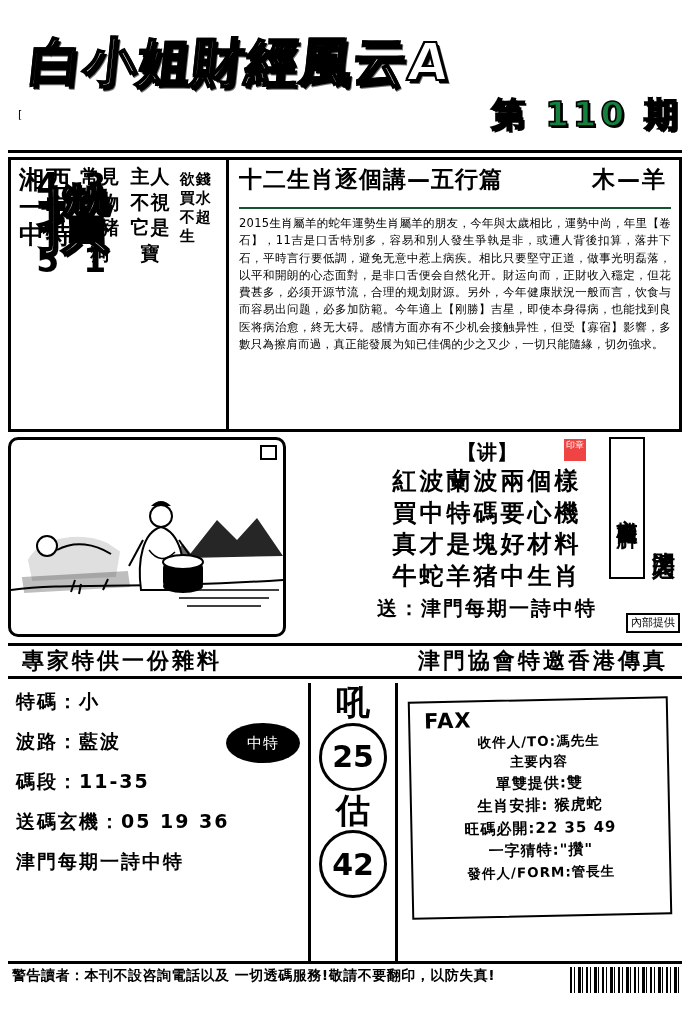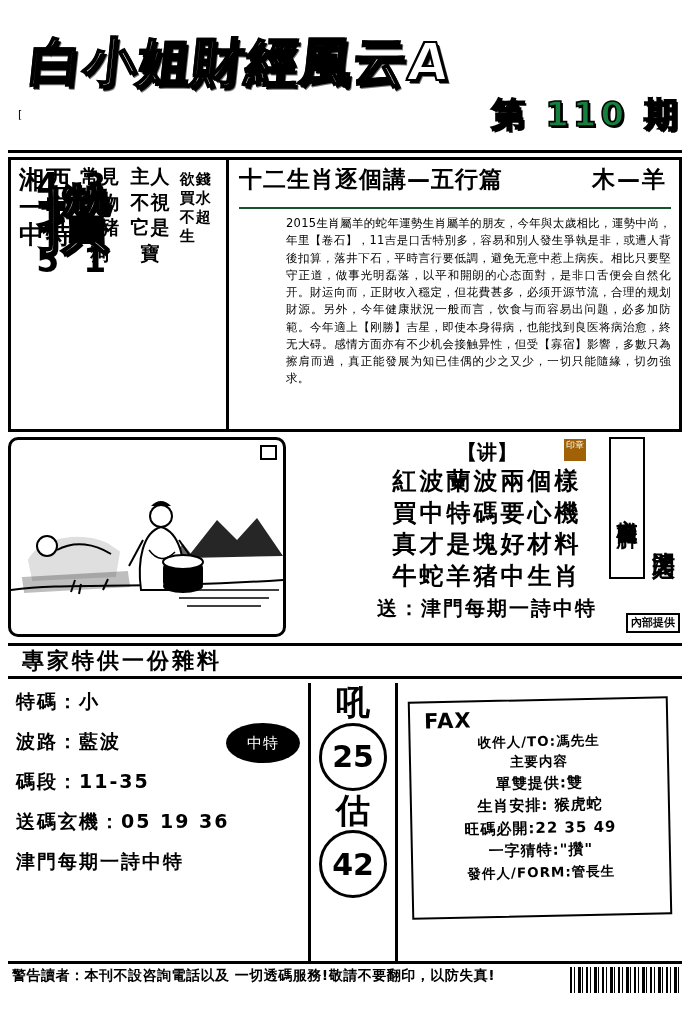--- a/index.html
+++ b/index.html
@@ -155,21 +155,20 @@
     font-weight: bold;
     letter-spacing: 2px;
     padding-right: 4px;
   }
   .art-body {
     margin-top: 6px;
     font-size: 11.5px;
     line-height: 1.5;
     text-align: justify;
     letter-spacing: 0.3px;
-    margin-left: 47px;
   }
 
   
   .middle {
     display: flex;
     margin-top: 5px;
     height: 200px;
   }
   .pic-box {
     width: 278px;
@@ -242,35 +241,35 @@
     font-weight: bold;
     letter-spacing: 2px;
     margin-left: 4px;
   }
   .seal {
     position: absolute;
     right: 96px;
     top: 2px;
     width: 22px;
     height: 22px;
-    background: #a16207;
+    background: #ef4444;
     color: #fff;
     font-size: 9px;
     line-height: 10px;
     text-align: center;
     padding: 1px;
     box-sizing: border-box;
   }
   .stamp-box {
     position: absolute;
     right: 2px;
     bottom: 4px;
     border: 2px solid #000;
     font-size: 11px;
-    font-weight: bold;
+    font-weight: normal;
     line-height: 1.1;
     padding: 2px 3px;
     text-align: center;
   }
 
   
   .banner {
     border-top: 3px solid #000;
     border-bottom: 3px solid #000;
     margin-top: 6px;
@@ -482,20 +481,21 @@
       <div class="vert-col">
         <div class="vert-label">玄機圖解</div>
         <div class="vert-name">津門老人</div>
       </div>
       <div class="stamp-box">內部提供</div>
     </div>
   </div>
 
   <div class="banner">
     <span>專家特供一份雜料</span>
+    <span>津門協會特邀香港傳真</span>
   </div>
 
   <div class="lower">
 
     <div class="data-col">
       <div class="data-row">
         <span>特碼：</span><span>小</span>
       </div>
       <div class="data-row">
         <span>波路：</span><span>藍波</span>

